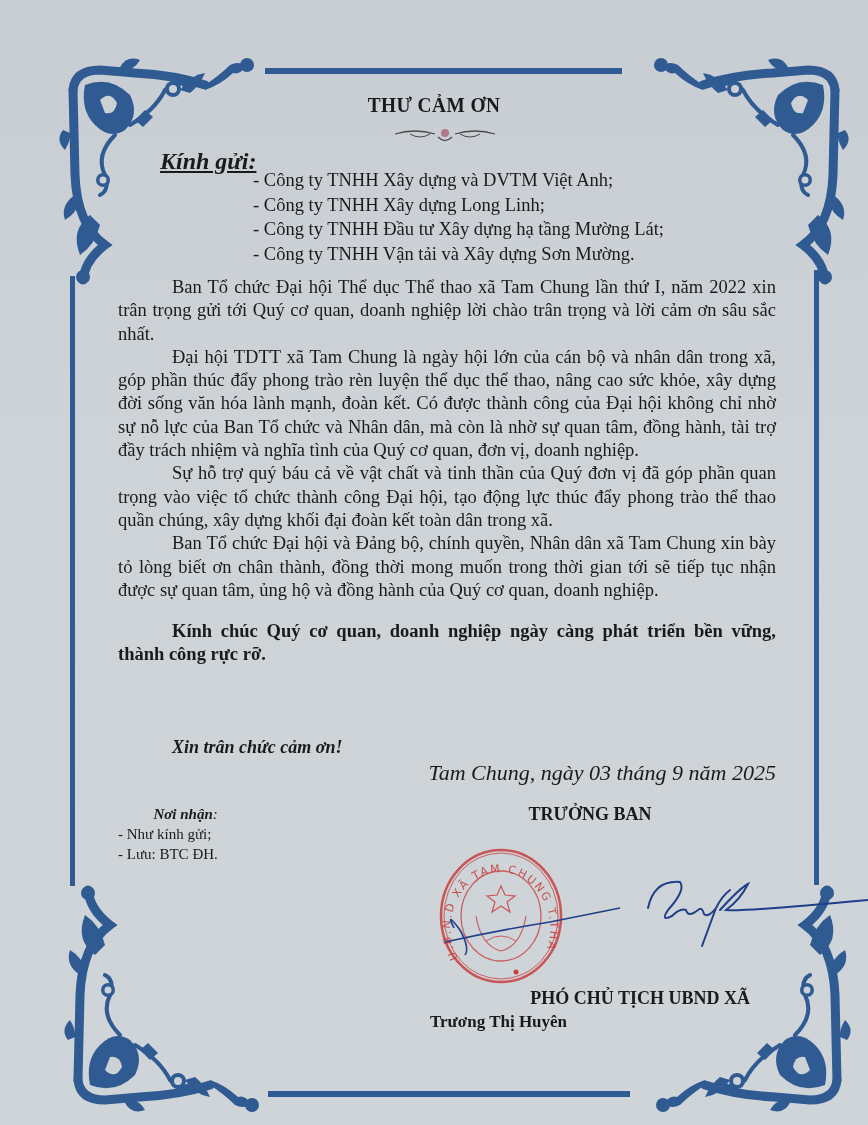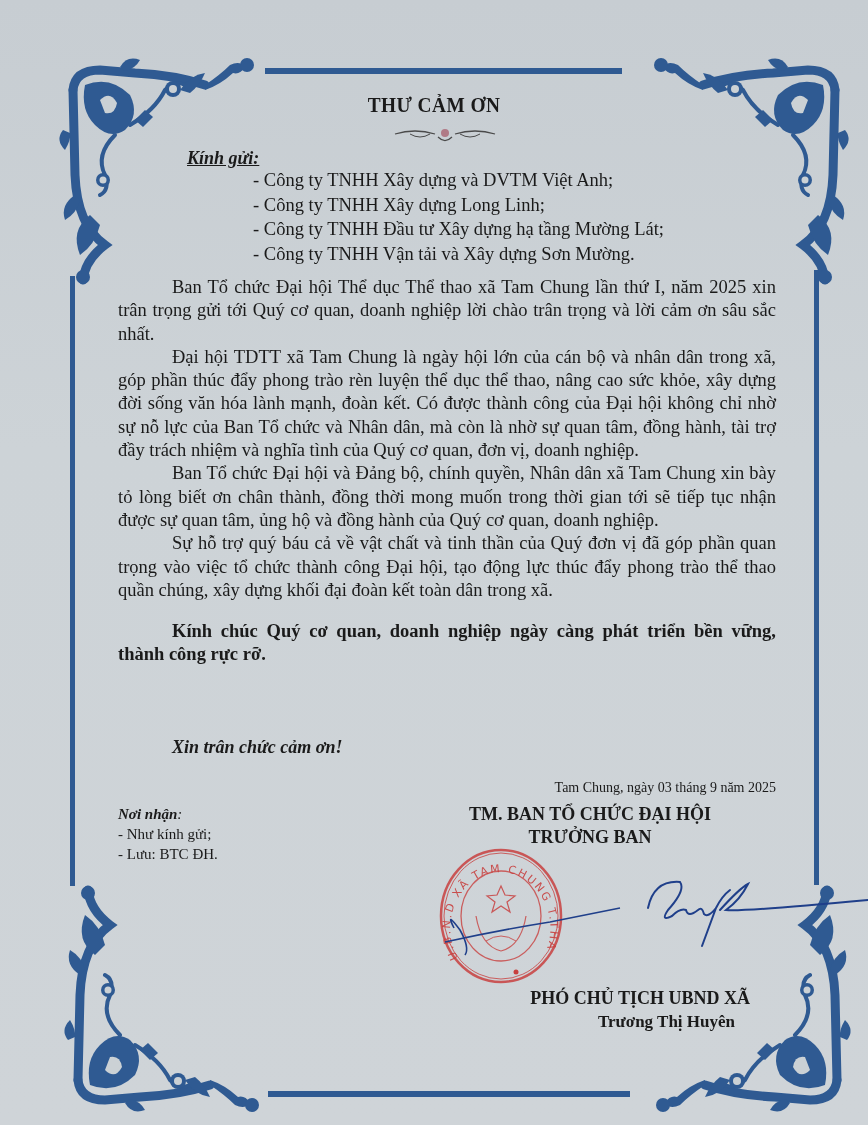--- a/index.html
+++ b/index.html
@@ -19,51 +19,51 @@
     .corner .thin { fill: none; stroke: #2f5a92; stroke-width: 4; stroke-linecap: round; }
 
     .title {
       position: absolute; left: 0; width: 868px; top: 93px;
       text-align: center; font-weight: bold; font-size: 21px; letter-spacing: 0.5px;
       transform: scaleX(0.92);
     }
     .title-ornament { position: absolute; left: 390px; top: 124px; width: 110px; height: 20px; }
 
     .salutation {
-      position: absolute; left: 187px; top: 148px;
-      font-weight: bold; font-style: italic; text-decoration: underline; font-size: 18px;
+      position: absolute; left: 160px; top: 148px;
+      font-weight: bold; font-style: italic; text-decoration: underline; font-size: 24px;
     }
     .recipients { position: absolute; left: 253px; top: 168px; font-size: 18.5px; line-height: 24.5px; }
     .recipients div { white-space: nowrap; }
 
     .body {
       position: absolute; left: 118px; top: 276px; width: 658px;
       font-size: 18.5px; line-height: 23.3px; text-align: justify;
     }
     .body p { margin: 0; text-indent: 54px; }
     .body p.gap { margin-top: 18px; font-weight: bold; }
 
     .thanks {
       position: absolute; left: 172px; top: 737px;
       font-weight: bold; font-style: italic; font-size: 18px;
     }
     .place-date {
       position: absolute; right: 92px; top: 760px;
-      font-size: 14px; white-space: nowrap; margin-top: 20px;
+      font-style: italic; font-size: 22px; white-space: nowrap;
     }
     .recv { position: absolute; left: 118px; top: 804px; font-size: 15px; line-height: 20px; }
-    .recv .h { font-style: italic; font-weight: bold; }
+    .recv .h { font-style: italic; font-weight: bold; text-align: right; }
     .recv .h span { font-weight: normal; }
 
     .sign-block {
       position: absolute; left: 430px; width: 320px; top: 803px;
       text-align: center; font-weight: bold; font-size: 18px; line-height: 23px;
     }
     .sign-role2 { position: absolute; left: 430px; width: 320px; top: 988px; text-align: right; font-weight: bold; font-size: 18px; }
-    .sign-name { position: absolute; left: 415px; width: 320px; top: 1012px; text-align: right; font-weight: bold; font-size: 17px; }
+    .sign-name { position: absolute; left: 430px; width: 320px; top: 1012px; text-align: left; font-weight: bold; font-size: 17px; }
 
     .stamp { position: absolute; left: 436px; top: 846px; width: 130px; height: 140px; }
     .signature { position: absolute; left: 440px; top: 870px; width: 428px; height: 90px; }
   </style>
 </head>
 <body>
 
 <div class="frame-line" style="left:265px;top:68px;width:357px;height:6px;"></div>
 <div class="frame-line" style="left:268px;top:1091px;width:362px;height:6px;"></div>
 <div class="frame-line" style="left:70px;top:276px;width:5px;height:610px;"></div>
@@ -172,38 +172,37 @@
 
 <div class="salutation">Kính gửi:</div>
 <div class="recipients">
   <div>- Công ty TNHH Xây dựng và DVTM Việt Anh;</div>
   <div>- Công ty TNHH Xây dựng Long Linh;</div>
   <div>- Công ty TNHH Đầu tư Xây dựng hạ tầng Mường Lát;</div>
   <div>- Công ty TNHH Vận tải và Xây dựng Sơn Mường.</div>
 </div>
 
 <div class="body">
-  <p>Ban Tổ chức Đại hội Thể dục Thể thao xã Tam Chung lần thứ I, năm 2025 xin trân trọng gửi tới Quý cơ quan, doanh nghiệp lời chào trân trọng và lời cảm ơn sâu sắc nhất.</p>
+  <p>Ban Tổ chức Đại hội Thể dục Thể thao xã Tam Chung lần thứ I, năm 2022 xin trân trọng gửi tới Quý cơ quan, doanh nghiệp lời chào trân trọng và lời cảm ơn sâu sắc nhất.</p>
   <p>Đại hội TDTT xã Tam Chung là ngày hội lớn của cán bộ và nhân dân trong xã, góp phần thúc đẩy phong trào rèn luyện thể dục thể thao, nâng cao sức khỏe, xây dựng đời sống văn hóa lành mạnh, đoàn kết. Có được thành công của Đại hội không chỉ nhờ sự nỗ lực của Ban Tổ chức và Nhân dân, mà còn là nhờ sự quan tâm, đồng hành, tài trợ đầy trách nhiệm và nghĩa tình của Quý cơ quan, đơn vị, doanh nghiệp.</p>
+  <p>Sự hỗ trợ quý báu cả về vật chất và tinh thần của Quý đơn vị đã góp phần quan trọng vào việc tổ chức thành công Đại hội, tạo động lực thúc đẩy phong trào thể thao quần chúng, xây dựng khối đại đoàn kết toàn dân trong xã.</p>
   <p>Ban Tổ chức Đại hội và Đảng bộ, chính quyền, Nhân dân xã Tam Chung xin bày tỏ lòng biết ơn chân thành, đồng thời mong muốn trong thời gian tới sẽ tiếp tục nhận được sự quan tâm, ủng hộ và đồng hành của Quý cơ quan, doanh nghiệp.</p>
-  <p>Sự hỗ trợ quý báu cả về vật chất và tinh thần của Quý đơn vị đã góp phần quan trọng vào việc tổ chức thành công Đại hội, tạo động lực thúc đẩy phong trào thể thao quần chúng, xây dựng khối đại đoàn kết toàn dân trong xã.</p>
   <p class="gap">Kính chúc Quý cơ quan, doanh nghiệp ngày càng phát triển bền vững, thành công rực rỡ.</p>
 </div>
 
 <div class="thanks">Xin trân chức cảm ơn!</div>
 <div class="place-date">Tam Chung, ngày 03 tháng 9 năm 2025</div>
 
 <div class="recv">
   <div class="h"><span style="font-weight:bold">Nơi nhận</span><span>:</span></div>
   <div>- Như kính gửi;</div>
   <div>- Lưu: BTC ĐH.</div>
 </div>
 
 <div class="sign-block">
-  <div>TM. BAN TỔ CHỨC ĐẠI HỘI</div>
   <div>TRƯỞNG BAN</div>
 </div>
 
 <svg class="stamp" viewBox="0 0 130 140">
   <ellipse cx="65" cy="70" rx="60" ry="66" fill="none" stroke="#c8403f" stroke-width="2.5" opacity="0.85"></ellipse>
   <ellipse cx="65" cy="70" rx="57" ry="63" fill="none" stroke="#c8403f" stroke-width="1" opacity="0.8"></ellipse>
   <ellipse cx="65" cy="70" rx="40" ry="45" fill="none" stroke="#c8403f" stroke-width="1.3" opacity="0.8"></ellipse>
   <defs>
     <path id="sealArc" d="M 22 112 A 50 56 0 1 1 110 105"></path>
   </defs>

